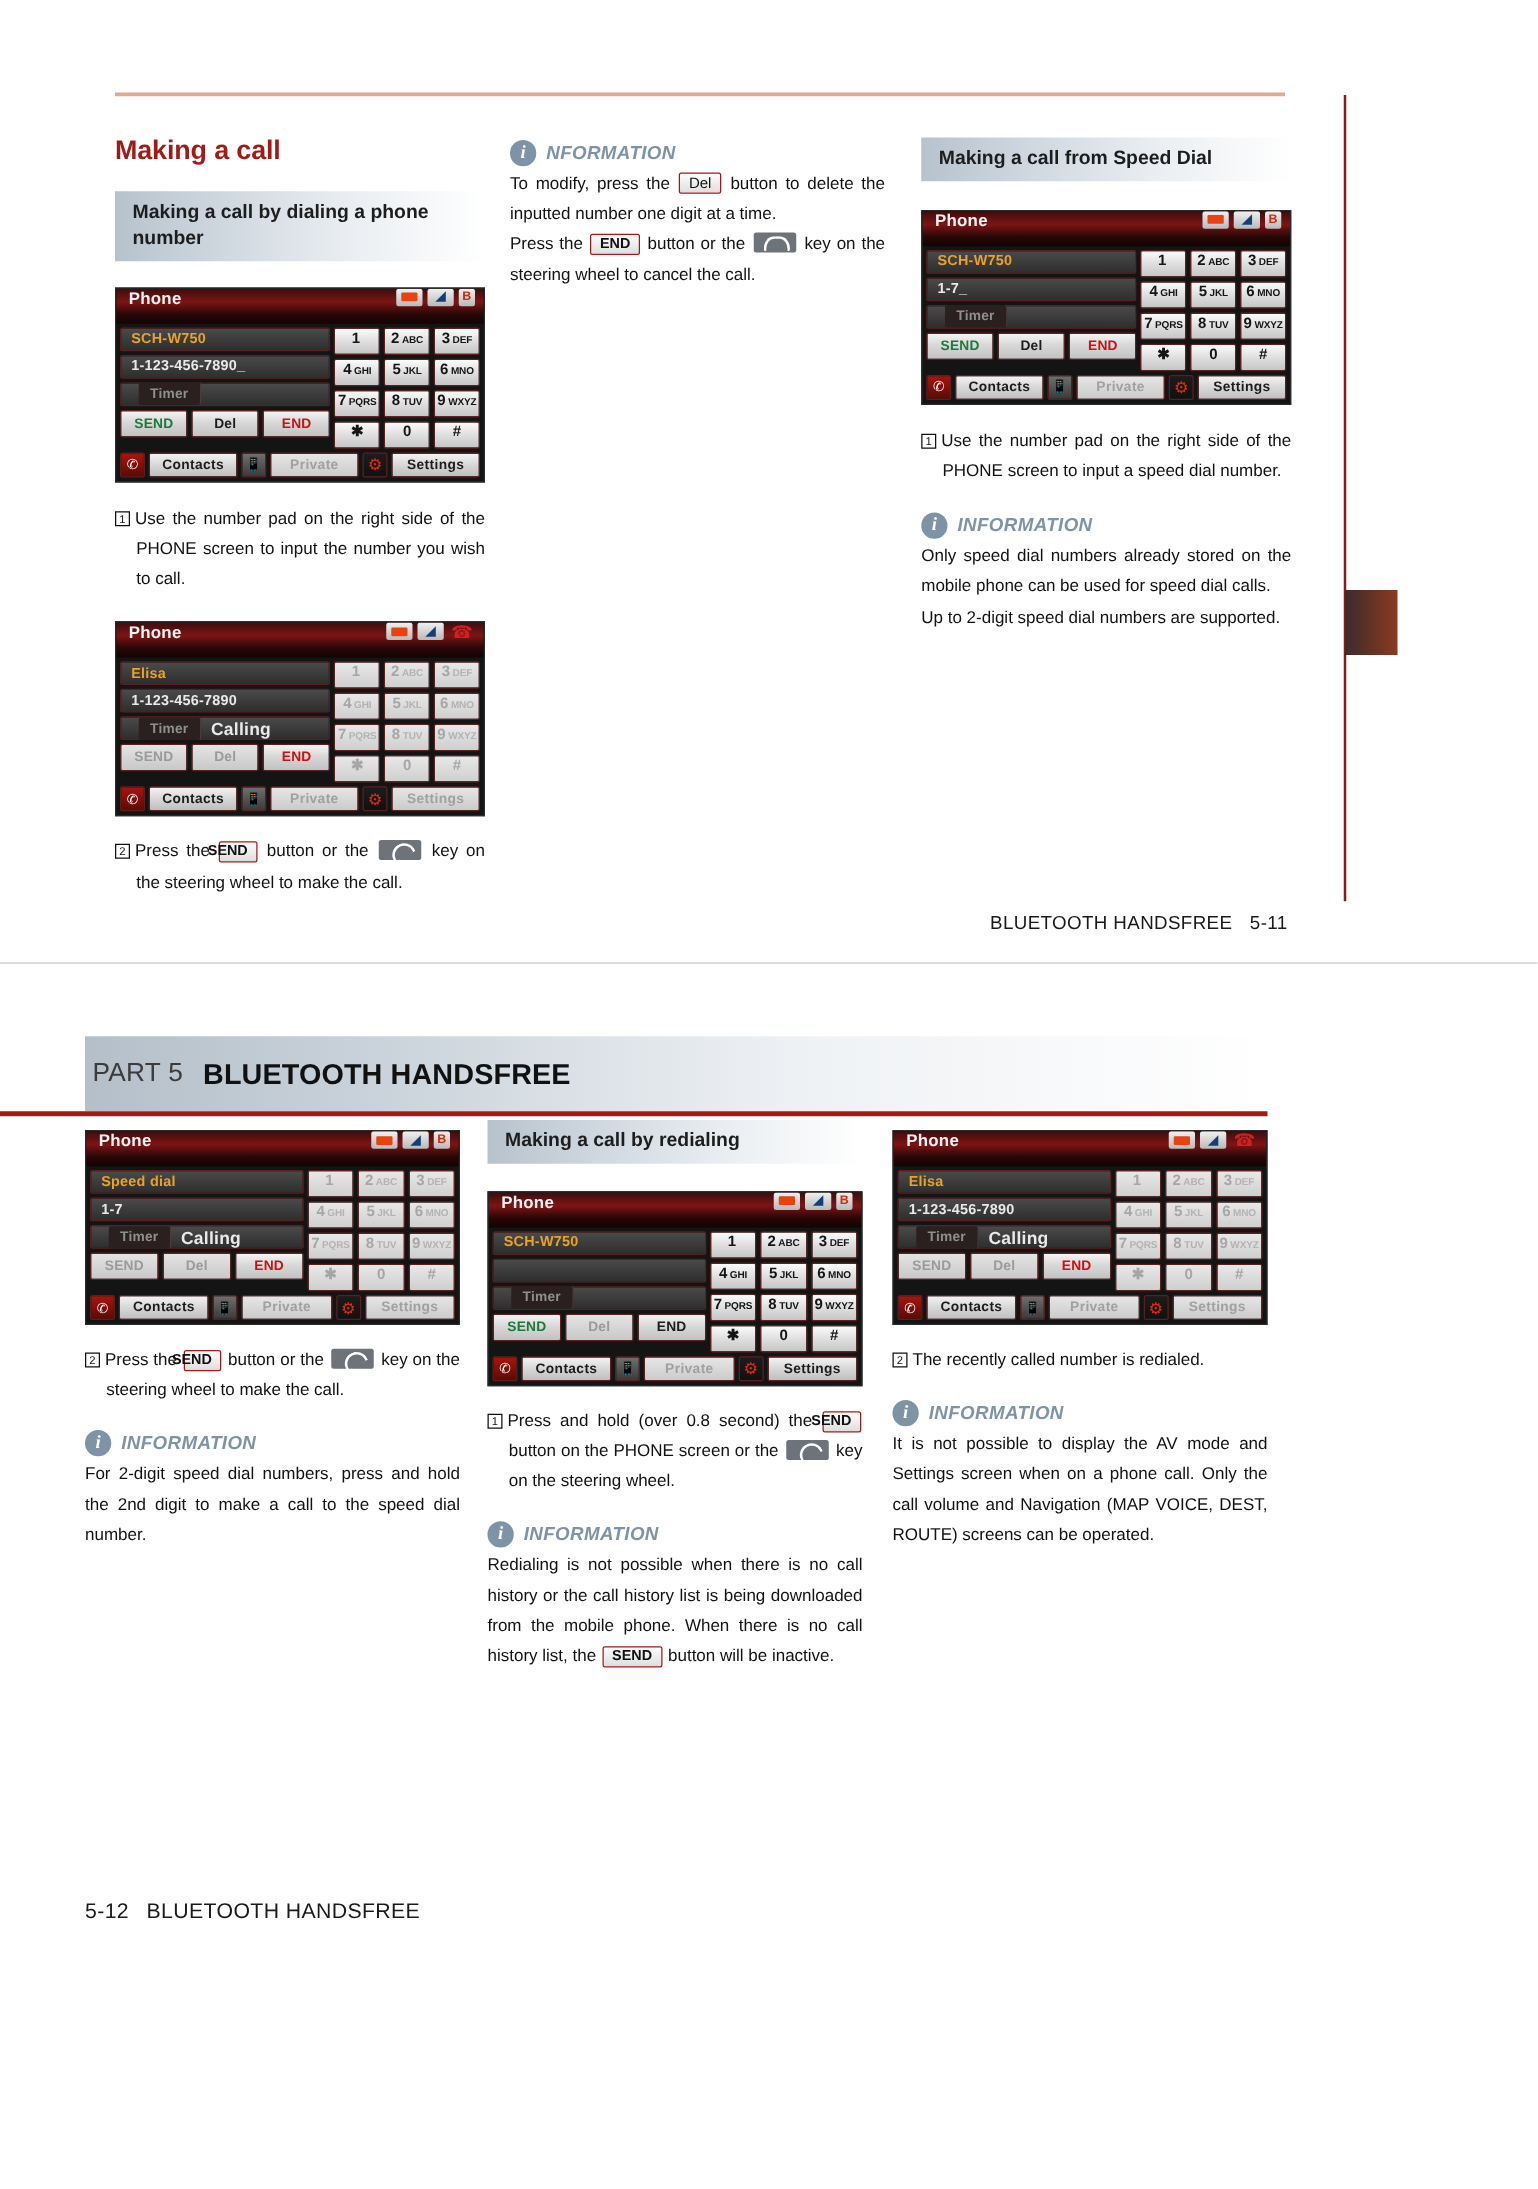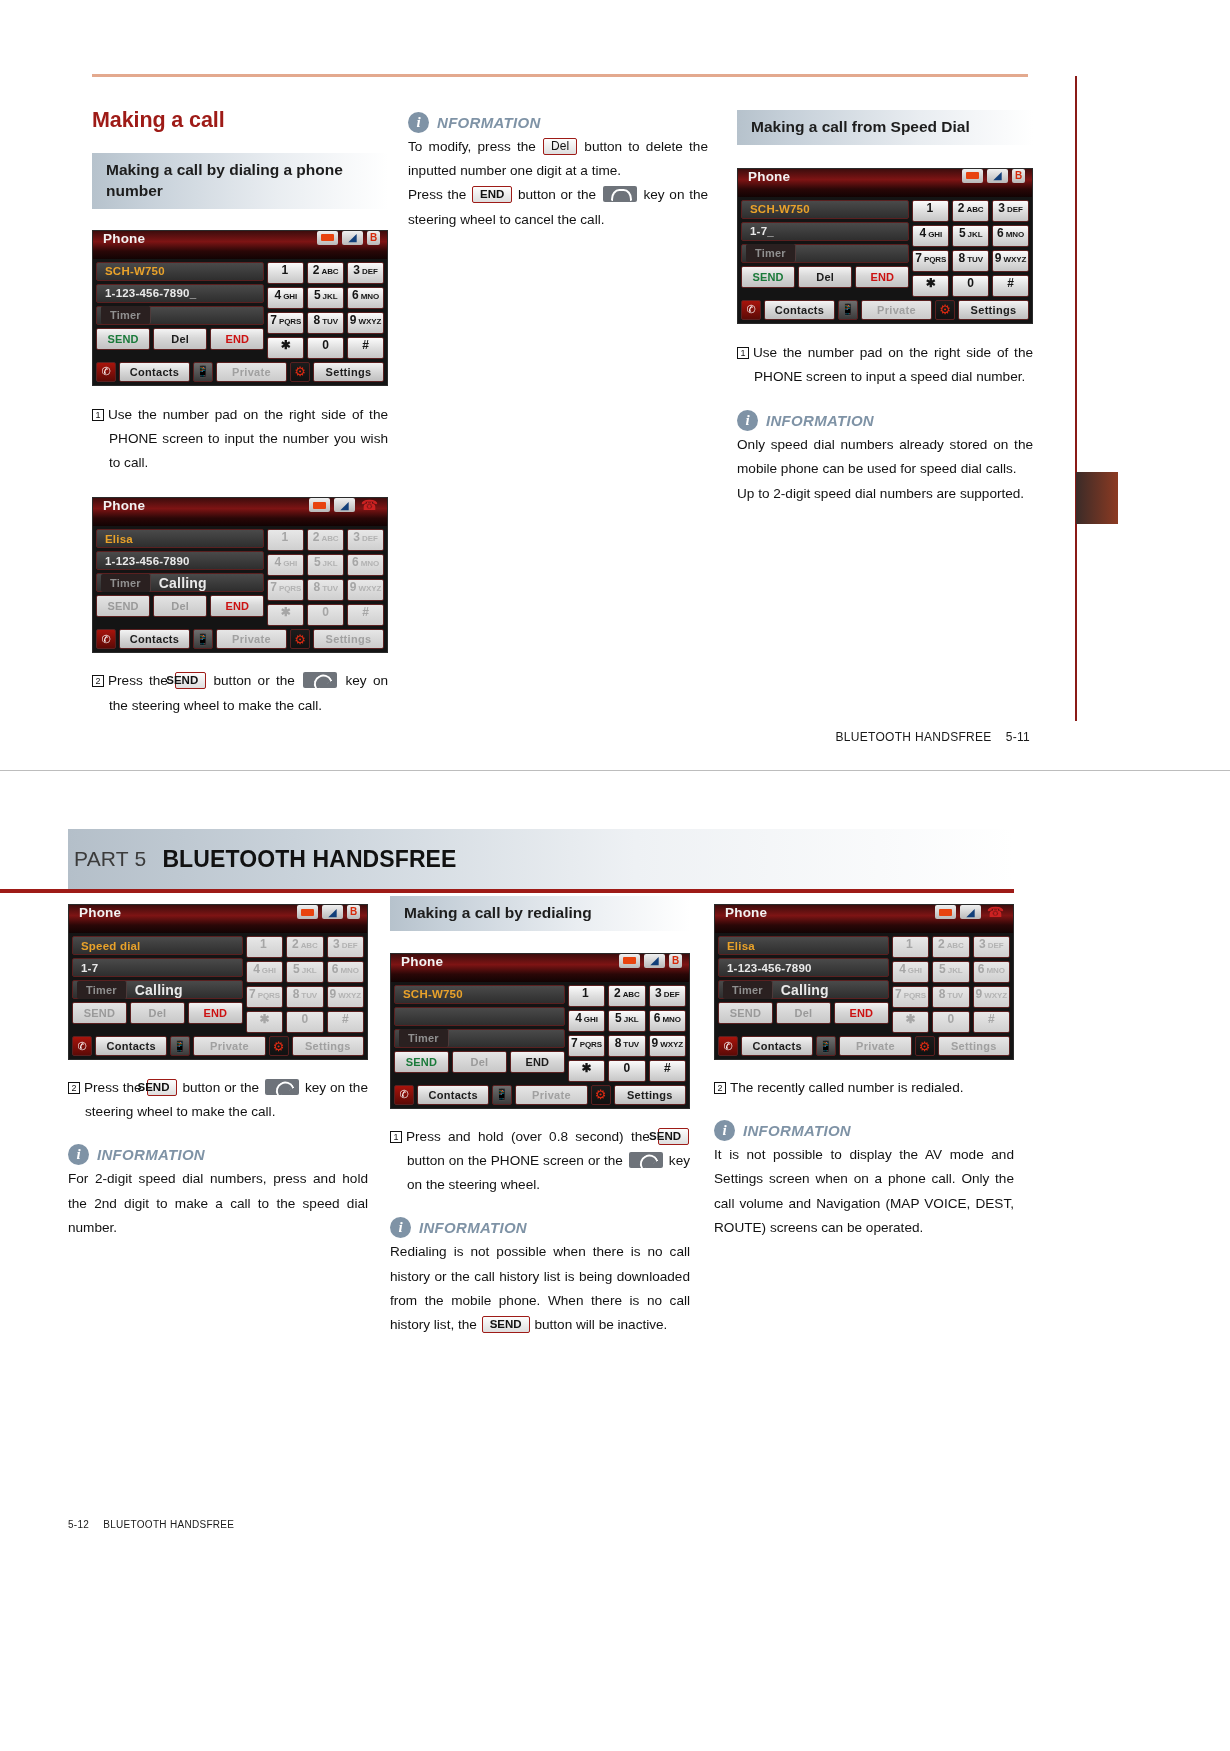--- a/index.html
+++ b/index.html
@@ -30,39 +30,39 @@
     background: linear-gradient(90deg,#3b2b28 0%, #8c3a22 100%);
   }
   .side-tab-label {
     position: absolute; left: 1062px; top: 528px; width: 180px;
     font-size: 10.5px; font-weight: bold; letter-spacing: .6px; color: #1a1a1a;
     writing-mode: vertical-rl; text-orientation: mixed;
     transform-origin: left top; transform: translateX(25px);
   }
   .p1-footer {
     position: absolute; right: 200px; top: 730px;
-    font-size: 12px; letter-spacing: .3px; color: #1a1a1a; white-space: nowrap; padding-left: 16px;
+    font-size: 15px; letter-spacing: .3px; color: #1a1a1a; white-space: nowrap; padding-left: 16px;
   }
   .p1-footer .pg { margin-left: 14px; }
 
   
   .p2-header {
     position: absolute; left: 68px; top: 58px; width: 946px; height: 60px;
     background: linear-gradient(90deg,#b4bfc9 0%, #c9d2da 24%, #eef1f4 60%, #ffffff 100%);
   }
   .p2-header-inner {
     position: absolute; left: 68px; top: 58px; width: 946px; height: 60px;
     display: flex; align-items: center; padding-left: 6px;
   }
   .p2-part { font-size: 21px; color: #3b3b3b; font-weight: normal; letter-spacing: .2px; }
   .p2-title { font-size: 23px; color: #111; font-weight: bold; margin-left: 16px; letter-spacing: .1px; }
   .p2-headrule { position: absolute; left: 0; top: 118px; width: 1014px; height: 4px; background: #9e1b17; }
   .p2-footer {
     position: absolute; left: 68px; top: 748px;
-    font-size: 10px; letter-spacing: .3px; color: #1a1a1a; white-space: nowrap;
+    font-size: 17px; letter-spacing: .3px; color: #1a1a1a; white-space: nowrap;
   }
   .p2-footer .pg { margin-right: 14px; }
 
   
   .col { position: absolute; }
 
   h2.sec-title {
     font-size: 21.5px; font-weight: bold; color: #9e1b17; letter-spacing: -.1px;
   }
   .sub-head {
@@ -155,21 +155,21 @@
     height: 19px; background: linear-gradient(180deg,#4a4a4a,#2e2e2e);
     border: 1px solid #5a2020; border-radius: 2px;
     display: flex; align-items: center; padding-left: 8px;
     font-size: 11.5px; font-weight: bold; color: #e9e9e9; letter-spacing: .2px;
   }
   .fld.amber { color: #e9a22a; }
   .fld.timer { padding-left: 0; gap: 8px; }
   .timer-pill {
     background: #2a2020; border-right: 1px solid #4d3a3a;
     color: #8f8f8f; font-size: 11px; font-weight: bold;
-    padding: 3px 9px; border-radius: 2px; margin-left: 4px;
+    padding: 3px 9px; border-radius: 2px; margin-left: 14px;
   }
   .timer-txt { color: #eaeaea; font-size: 14px; font-weight: bold; }
 
   .row3 { display: flex; gap: 3px; }
   .btn {
     flex: 1; height: 22px; border-radius: 2px; border: 1px solid #5a2020;
     background: linear-gradient(180deg,#f4f4f4 0%, #d8d8d8 45%, #c2c2c2 100%);
     display: flex; align-items: center; justify-content: center;
     font-size: 11px; font-weight: bold; color: #1c1c1c; letter-spacing: .2px;
   }

